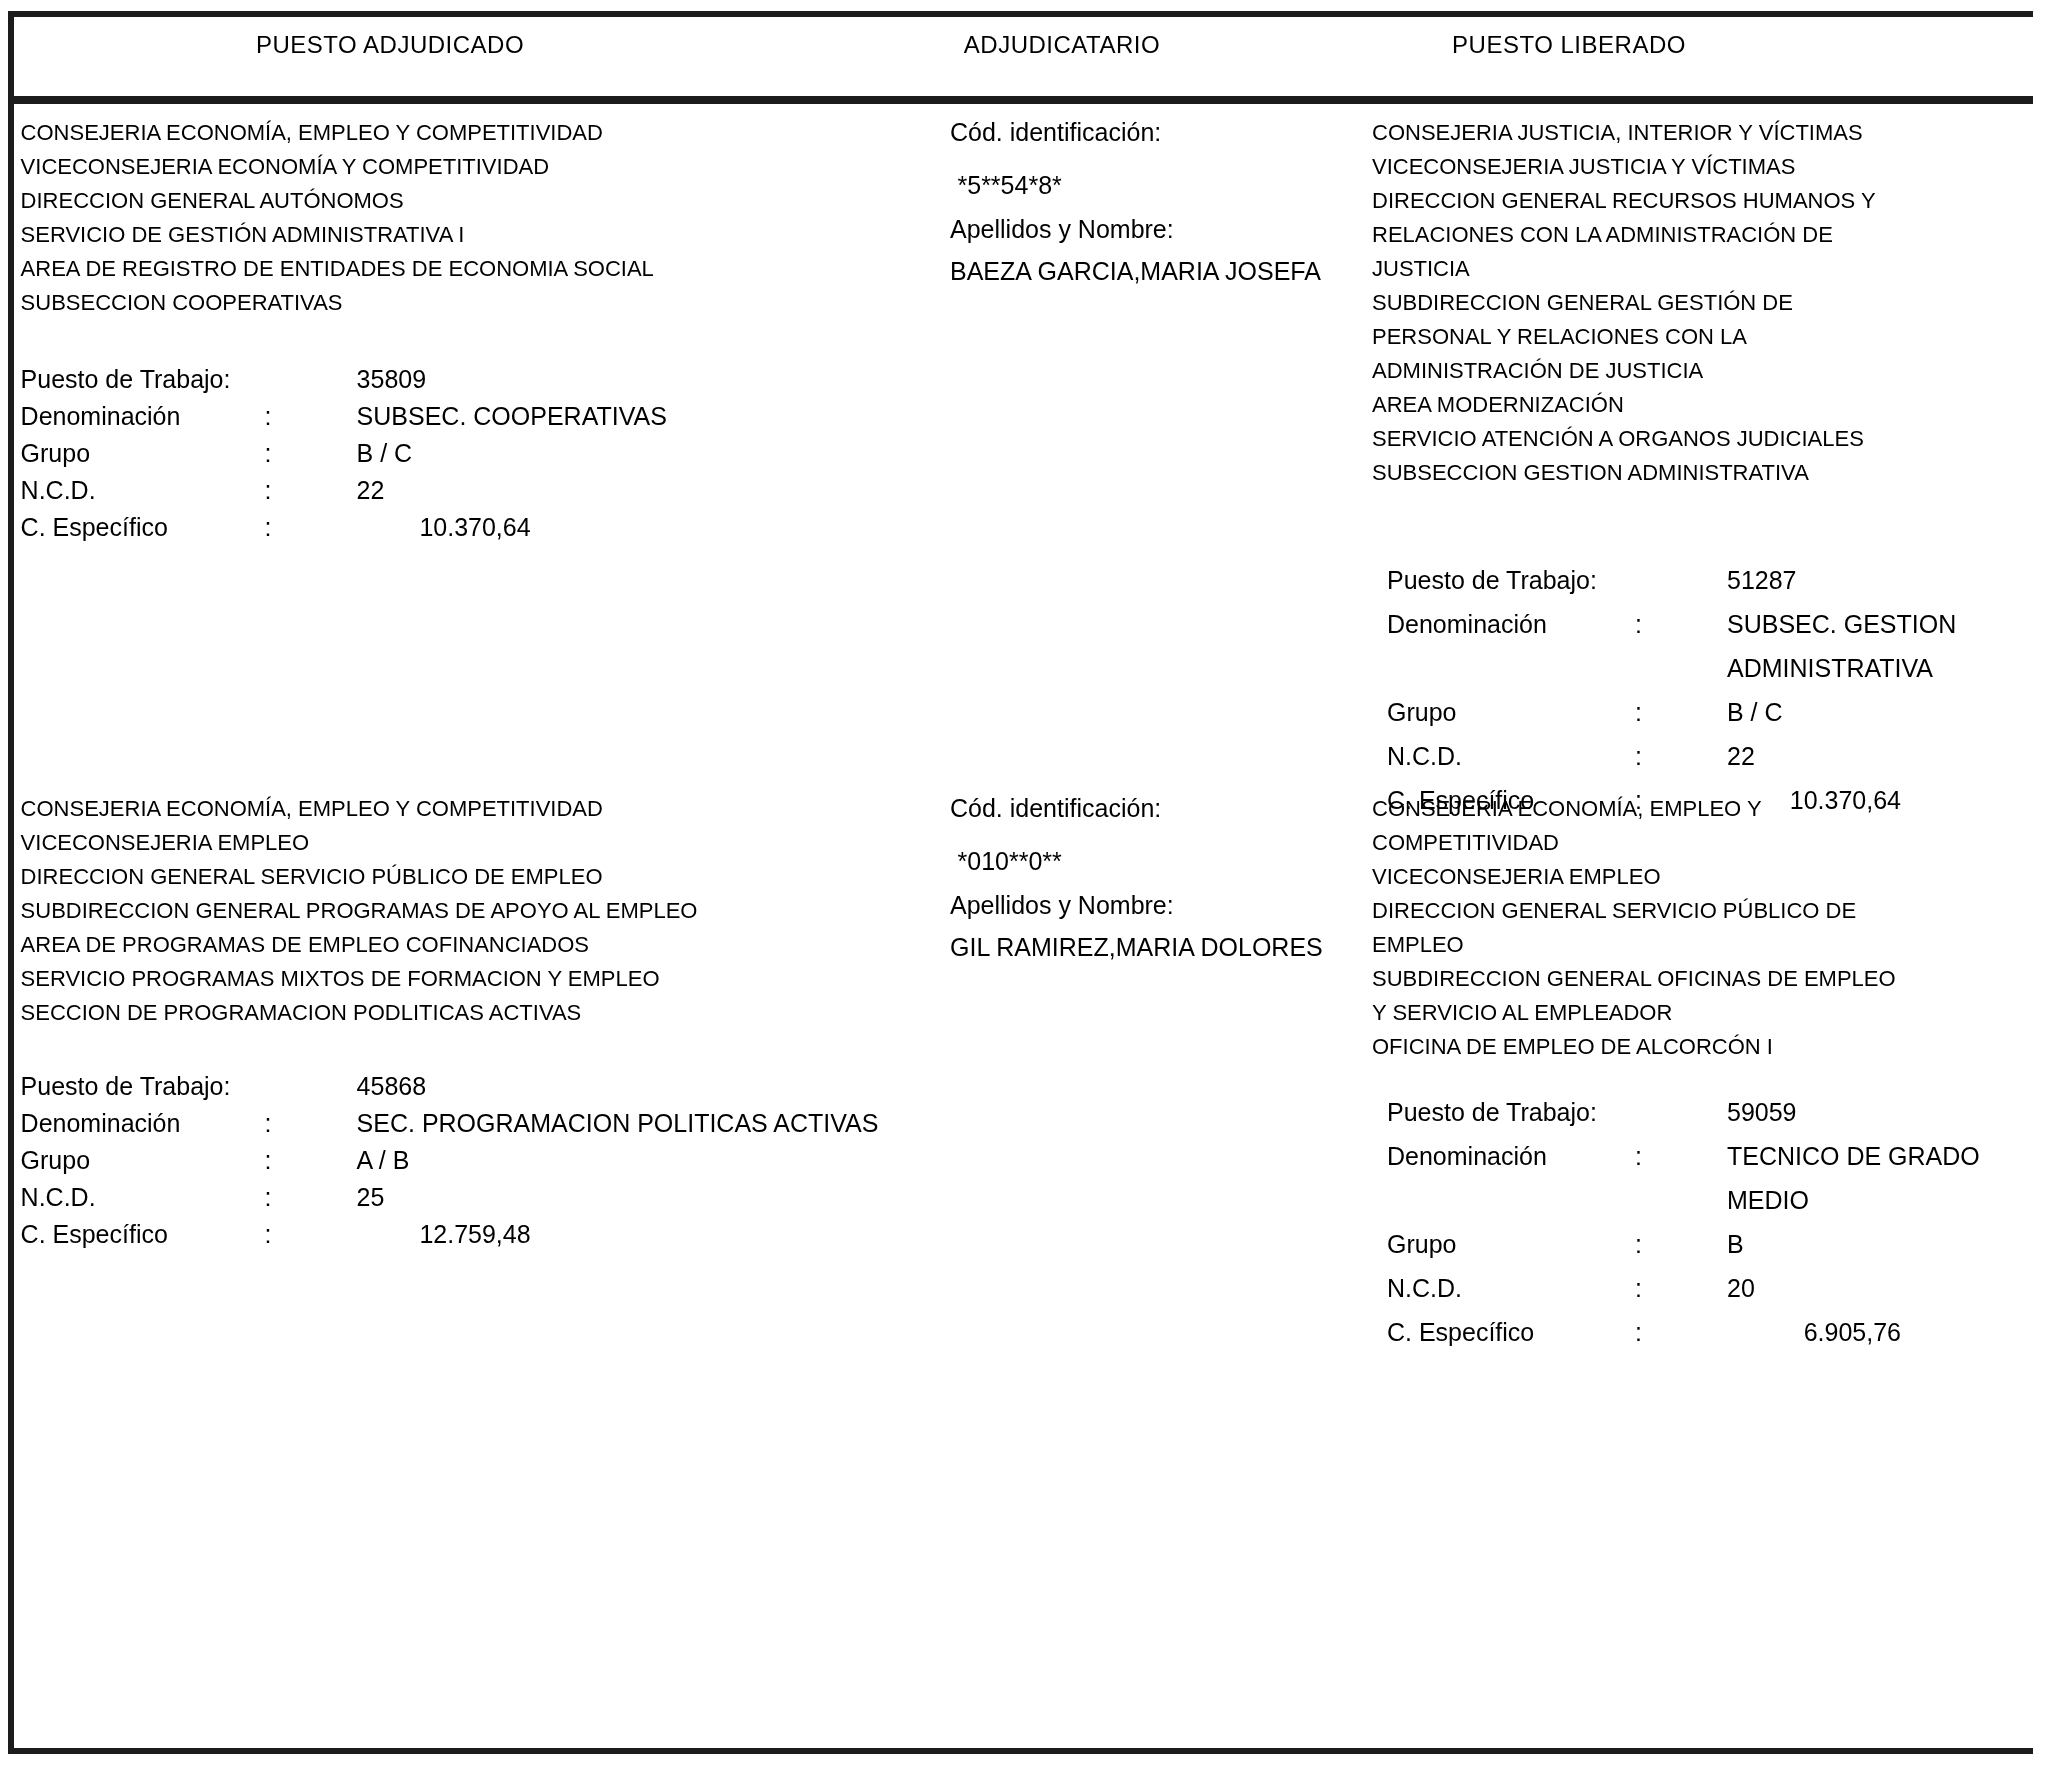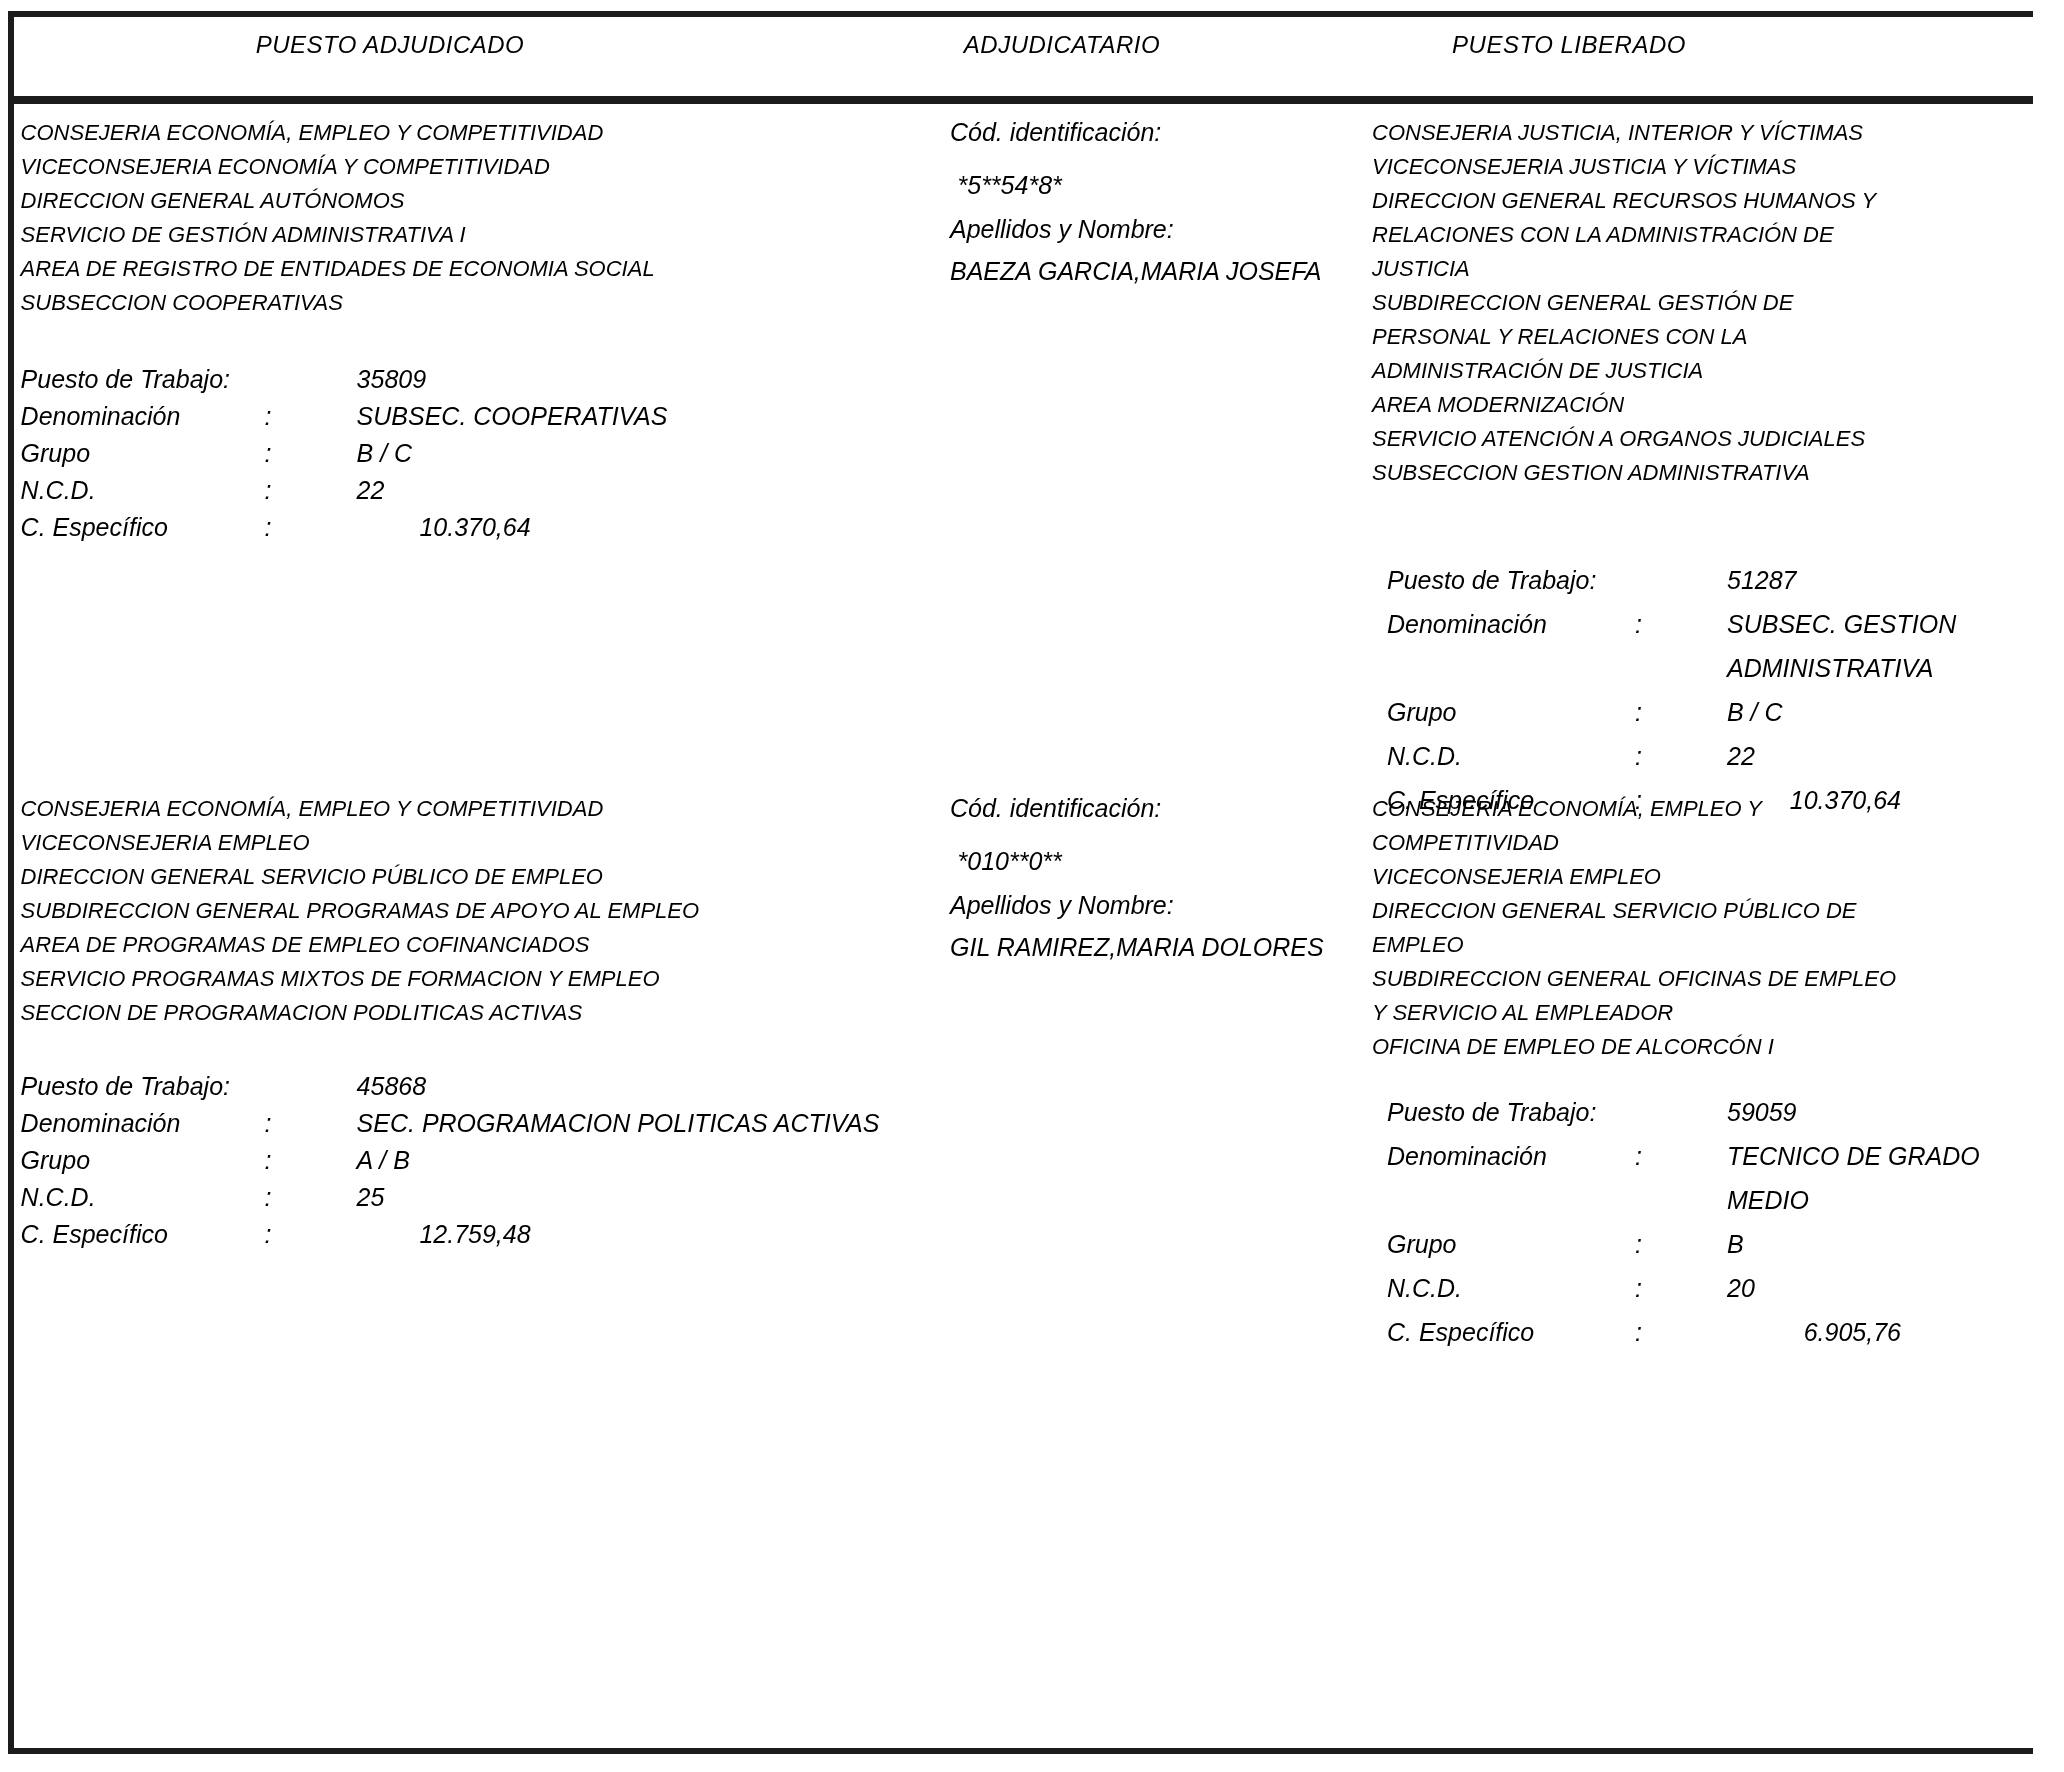--- a/index.html
+++ b/index.html
@@ -1,20 +1,19 @@
 <!DOCTYPE html>
 <html style="font-size:15px"><head>
 <meta charset="utf-8">
 <style>
   html,body{margin:0;padding:0;background:#fff;}
   .page{
     position:relative;width:2033px;height:1773px;background:#ffffff;
     font-family:"Liberation Sans","DejaVu Sans",sans-serif;color:#000;
     overflow:hidden;
-    font-style:italic;
   }
   .frame{
     position:absolute;left:7.5px;top:11.2px;width:2049px;height:1743px;
     border:6.6px solid #1c1c1c;box-sizing:border-box;
   }
   .header-sep{
     position:absolute;left:7.5px;top:96px;width:2049px;height:8.4px;background:#1c1c1c;
   }
   .hdr{
     position:absolute;top:31px;transform:translateX(-50%);

